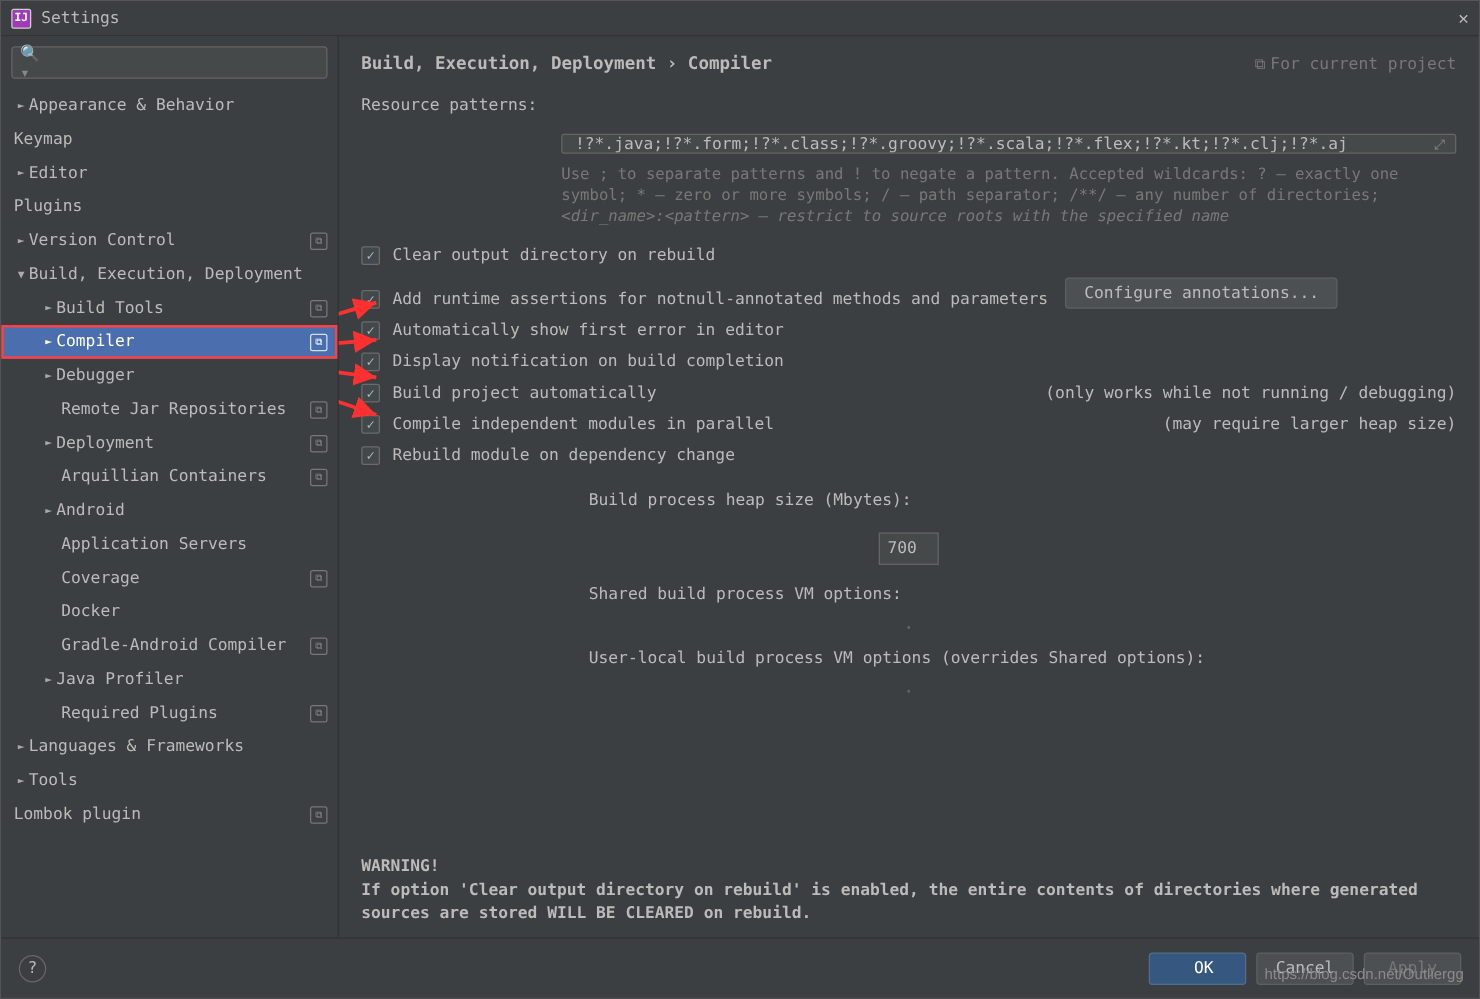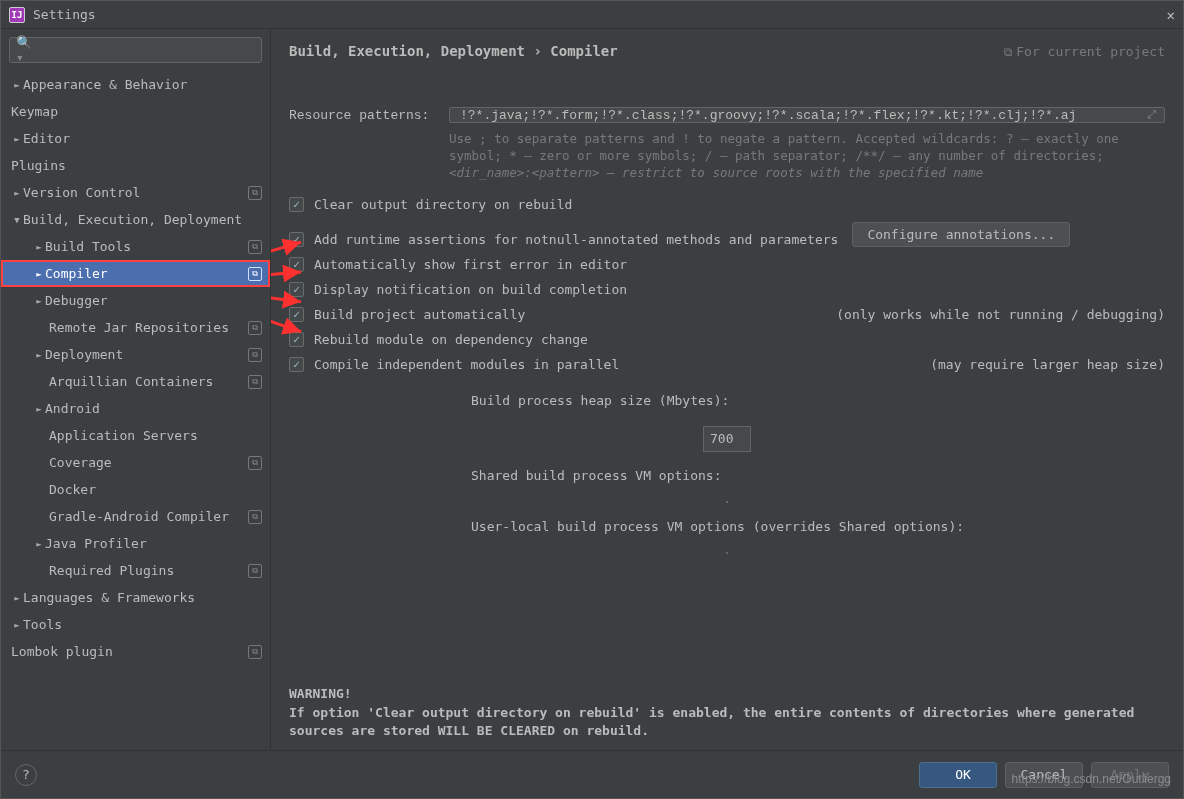--- a/index.html
+++ b/index.html
@@ -106,23 +106,22 @@
     margin-bottom: 18px;
     justify-content: space-between;
   }
   .breadcrumb .scope {
     color:#787878; font-weight:normal; font-size:13px;
   }
   .breadcrumb .scope::before {
     content:"⧉"; color:#787878; margin-right:4px; font-size:12px;
   }
   .row {
-    display:flex; align-items:flex-end;
+    display:flex; align-items:flex-start;
     margin-bottom: 8px;
-    font-family: Liberation Mono, monospace;
   }
   .row .label { width: 160px; color:#bbb; }
   .textfield {
     flex:1; height:16px;
     background:#45494a;
     border:1px solid #646464;
     border-radius:2px;
     color:#bbb; padding:0 8px;
     font-family:inherit; font-size:13px;
     display:flex;align-items:center;
@@ -363,26 +362,26 @@
         <div class="chk checked"></div>
         <span class="txt">Display notification on build completion</span>
       </div>
       <div class="chk-row">
         <div class="chk checked"></div>
         <span class="txt">Build project automatically</span>
         <span class="hint">(only works while not running / debugging)</span>
       </div>
       <div class="chk-row">
         <div class="chk checked"></div>
-        <span class="txt">Rebuild module on dependency change</span>
-      </div>
-      <div class="chk-row">
-        <div class="chk checked"></div>
         <span class="txt">Compile independent modules in parallel</span>
         <span class="hint">(may require larger heap size)</span>
+      </div>
+      <div class="chk-row">
+        <div class="chk checked"></div>
+        <span class="txt">Rebuild module on dependency change</span>
       </div>
 
       <div class="form-row">
         <div class="flabel">Build process heap size (Mbytes):</div>
         <input class="numfield" value="700" style="">
       </div>
       <div class="form-row">
         <div class="flabel">Shared build process VM options:</div>
         <div class="widefield"></div>
       </div>

